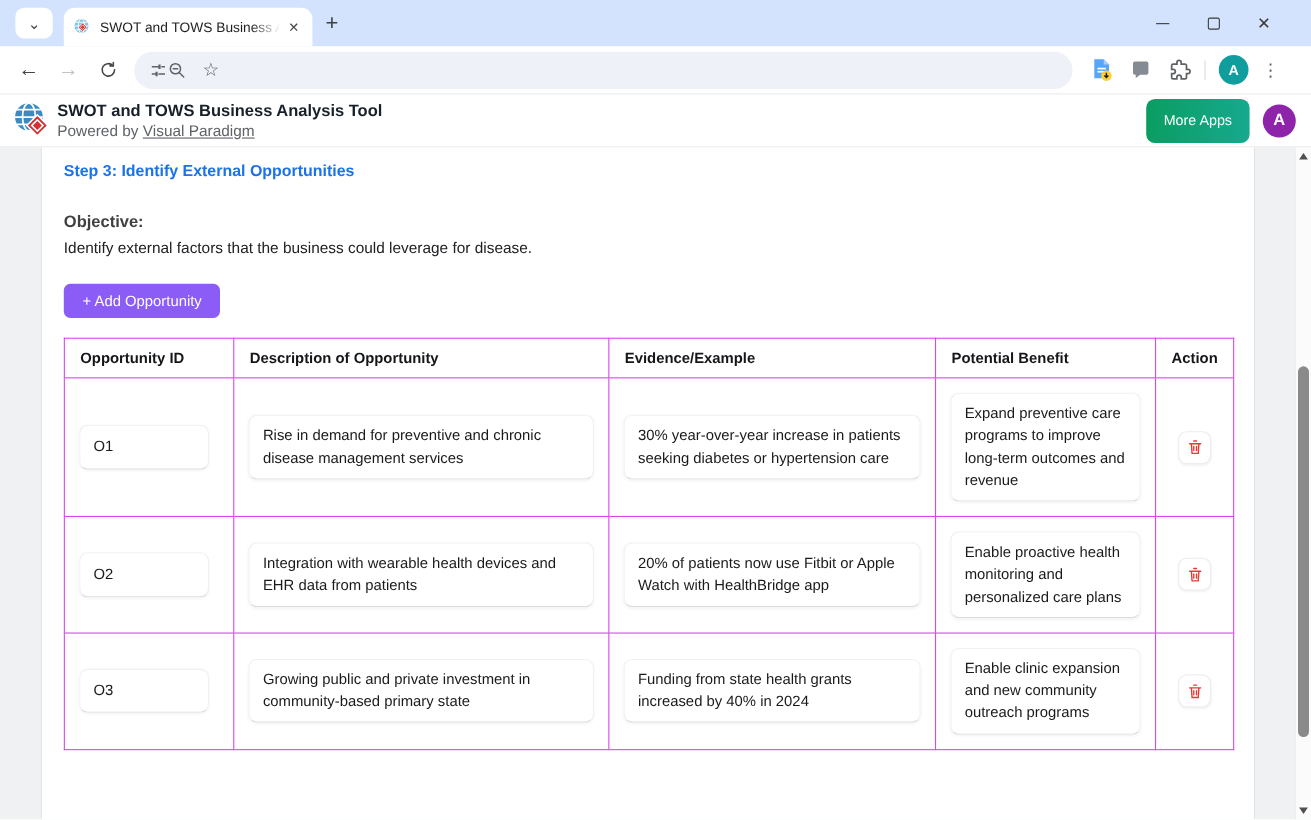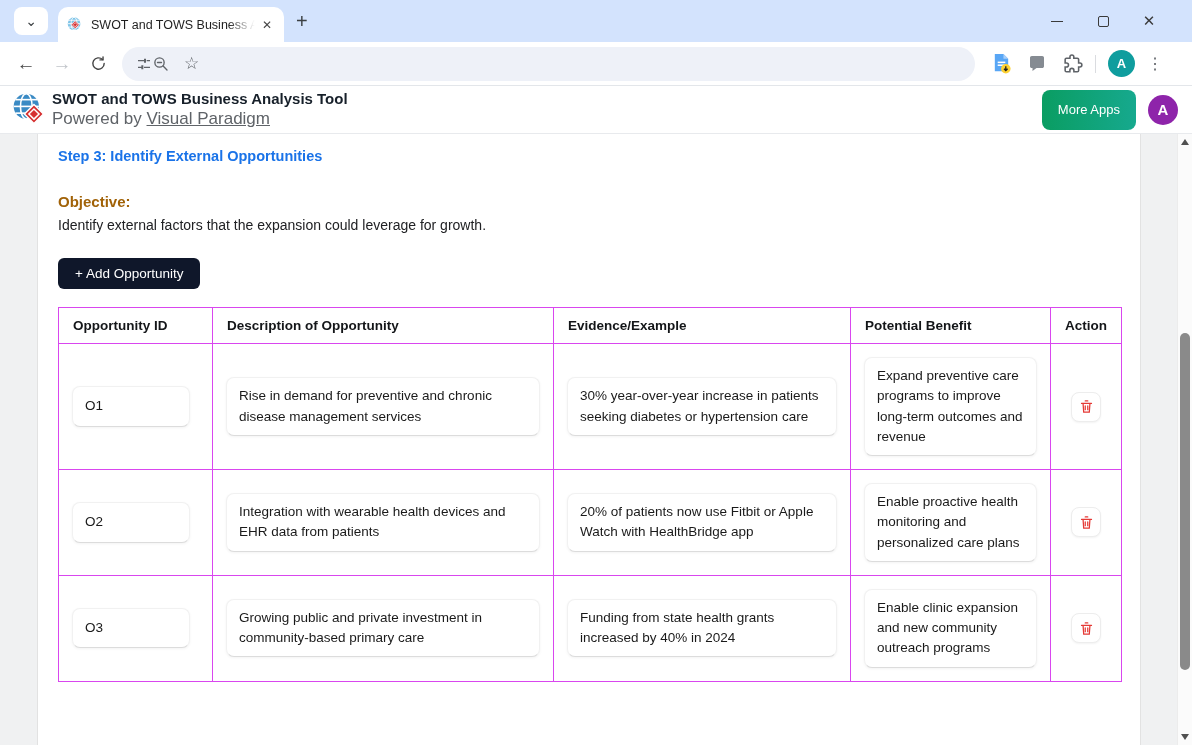--- a/index.html
+++ b/index.html
@@ -44,36 +44,36 @@
   .tb-divider { width:1px; height:18px; background:#dadce0; margin:0 12px; }
   .tb-avatar { width:27px; height:27px; border-radius:50%; background:#0f9d9e; color:#fff; font-size:13px;
     font-weight:bold; display:flex; align-items:center; justify-content:center; cursor:pointer; }
   .kebab { margin-left:12px; margin-right:6px; font-size:16px; color:#5f6368; cursor:pointer; letter-spacing:0; }
 
   
   .app-header { height:48px; background:#fff; border-bottom:1px solid #e8eaed; display:flex; align-items:center; }
   .app-logo { margin-left:11px; width:36px; height:36px; flex:none; }
   .app-titles { margin-left:5px; }
   .app-title { font-size:15px; font-weight:bold; color:#17202a; line-height:1.2; }
-  .app-sub { font-size:17px; color:#5f6368; margin-top:1px; }
+  .app-sub { font-size:14px; color:#5f6368; margin-top:1px; }
   .app-sub a { color:#5f6368; text-decoration:underline; cursor:pointer; }
   .hdr-spacer { flex:1; }
   .more-apps-btn { height:40px; padding:0 16px; border:none; border-radius:8px; color:#fff; font-size:13px;
     font-family:"Liberation Sans", sans-serif; background:linear-gradient(90deg,#0a9d62,#16a98e); cursor:pointer; }
   .hdr-avatar { width:30px; height:30px; border-radius:50%; background:#8e24aa; color:#fff; font-weight:bold;
     font-size:15px; display:flex; align-items:center; justify-content:center; margin:0 14px 0 12px; cursor:pointer; }
 
   
   .content { position:relative; height:611px; background:#f0f1f2; }
   .panel { position:absolute; left:37px; top:0; width:1104px; height:100%; background:#fff;
     border-left:1px solid #e2e2e2; border-right:1px solid #e2e2e2; padding:12px 4px 0 20px; overflow:hidden; }
   .step-title { font-size:14.5px; font-weight:bold; color:#1a73e8; margin-top:2px; }
-  .section-label { font-size:15px; font-weight:bold; color:#a16207; margin-top:29px; }
+  .section-label { font-size:15px; font-weight:bold; color:#404040; margin-top:29px; }
   .section-text { font-size:14px; color:#202124; margin-top:7px; }
-  .add-btn { margin-top:25px; background:#0f172a; color:#fff; border:none; border-radius:6px;
+  .add-btn { margin-top:25px; background:#8b5cf6; color:#fff; border:none; border-radius:6px;
     padding:8px 17px; font-size:13.5px; font-family:"Liberation Sans", sans-serif; cursor:pointer; }
 
   table.opps { margin-top:18px; width:1063px; border-collapse:collapse; table-layout:fixed; }
   .opps th, .opps td { border:1px solid #d946ef; }
   .opps th { text-align:left; padding:10px 14px; font-size:13.5px; font-weight:bold; color:#141619; background:#fff; }
   .opps td { padding:13px 13px; vertical-align:middle; }
   .col-id { width:154px; } .col-desc { width:341px; } .col-ev { width:297px; } .col-ben { width:200px; } .col-act { width:71px; }
   .field { background:#fff; border:1px solid #f1f1f1; border-bottom-color:#dcdcdc; border-radius:8px;
     box-shadow:0 1px 3px rgba(0,0,0,0.05); padding:8px 12px; font-size:13.5px; line-height:1.5; color:#1a1a1a; }
   .field-id { width:118px; padding:9px 12px; }
@@ -197,21 +197,21 @@
     <div class="hdr-spacer"></div>
     <button class="more-apps-btn">More Apps</button>
     <span class="hdr-avatar">A</span>
   </div>
 
   <div class="content">
     <div class="panel">
       <div class="step-title">Step 3: Identify External Opportunities</div>
 
       <div class="section-label">Objective:</div>
-      <div class="section-text">Identify external factors that the expansion could leverage for growth.</div>
+      <div class="section-text">Identify external factors that the business could leverage for disease.</div>
 
 
       <button class="add-btn">+ Add Opportunity</button>
 
       <table class="opps">
         <colgroup>
           <col class="col-id">
             <col class="col-desc">
             <col class="col-ev">
             <col class="col-ben">
@@ -263,21 +263,21 @@
               <svg width="15" height="15" viewBox="0 0 24 24" fill="none" stroke="#e53935" stroke-width="2" stroke-linecap="round">
                     <path d="M4 7h16M10 3h4M6.5 7l1 14h9l1-14M10 11v6M14 11v6"></path>
                   </svg>
             </span></td>
           </tr>
           <tr>
             <td>
                 <div class="field field-id">O3</div>
               </td>
             <td>
-                <div class="field">Growing public and private investment in community-based primary care</div>
+                <div class="field">Growing public and private investment in community-based primary state</div>
               </td>
             <td>
                 <div class="field">Funding from state health grants increased by 40% in 2024</div>
               </td>
             <td>
                 <div class="field">Enable clinic expansion and new community outreach programs</div>
               </td>
             <td class="td-action"><span class="trash-btn">
               <svg width="15" height="15" viewBox="0 0 24 24" fill="none" stroke="#e53935" stroke-width="2" stroke-linecap="round">
                     <path d="M4 7h16M10 3h4M6.5 7l1 14h9l1-14M10 11v6M14 11v6"></path>

